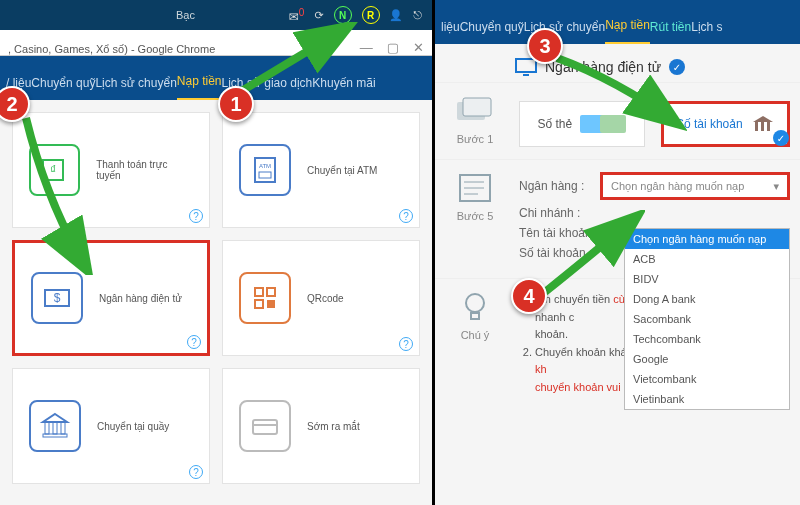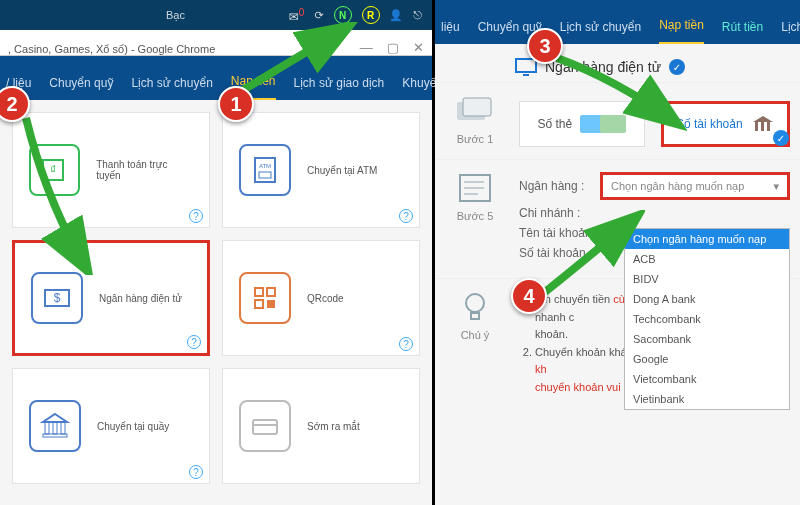--- a/index.html
+++ b/index.html
@@ -3,31 +3,31 @@
 <meta charset="utf-8">
 <style>
   * { box-sizing: border-box; margin: 0; padding: 0; }
   body { font-family: Arial, sans-serif; background: #fff; width: 800px; height: 505px; overflow: hidden; position: relative; }
   .split { display: flex; width: 800px; height: 505px; }
   .left-pane { width: 435px; border-right: 3px solid #000; position: relative; background: #f5f5f5; }
   .right-pane { width: 365px; position: relative; background: #f5f5f5; }
 
   
   .topbar { height: 30px; background: #0a3d62; color: #ddd; display: flex; align-items: center; justify-content: flex-end; padding: 0 10px; gap: 10px; font-size: 11px; position: relative; }
-  .topbar .lvl { position: absolute; left: 166px; color: #cfd8dc; }
+  .topbar .lvl { position: absolute; left: 176px; color: #cfd8dc; }
   .topbar .mail { font-size: 12px; }
   .circle-icon { width: 18px; height: 18px; border-radius: 50%; border: 1px solid; display: inline-flex; align-items: center; justify-content: center; font-size: 10px; font-weight: bold; }
   .circ-n { border-color: #5f5; color: #5f5; }
   .circ-r { border-color: #ff0; color: #ff0; }
 
   .browser-tab { height: 26px; background: #fff; border-bottom: 1px solid #ccc; display: flex; align-items: flex-end; justify-content: space-between; padding: 0 8px; font-size: 11px; color: #555; }
   .win-ctrl { display: flex; gap: 14px; color: #888; font-size: 13px; }
 
   
-  .nav { height: 44px; background: #0a4d8c; display: flex; align-items: flex-end; padding: 0 6px; gap: 18px; font-size: 12px; color: #cde; position: relative; }
+  .nav { height: 44px; background: #0a4d8c; display: flex; align-items: flex-end; padding: 0 6px; font-size: 12px; color: #cde; position: relative; }
   .nav-item { padding-bottom: 10px; cursor: pointer; white-space: nowrap; }
   .nav-item.active { color: #ffcc33; border-bottom: 2px solid #ffcc33; }
 
   
   .grid { padding: 12px; display: grid; grid-template-columns: 1fr 1fr; gap: 12px; }
   .card { background: #fff; border: 1px solid #e3e3e3; height: 116px; display: flex; align-items: center; padding: 0 16px; gap: 16px; position: relative; }
   .card.highlight { border: 3px solid #d93025; }
   .card .icon { width: 52px; height: 52px; border: 2px solid #3b5; border-radius: 8px; display: flex; align-items: center; justify-content: center; background: #fff; }
   .card .icon.blue { border-color: #4a7cc8; }
   .card .icon.orange { border-color: #e07a3f; }
@@ -265,22 +265,22 @@
             <span class="lbl">Số tài khoản :</span>
           </div>
       </div>
     </div>
 
     <div class="dropdown">
       <div class="opt">Chọn ngân hàng muốn nạp</div>
       <div class="opt">ACB</div>
       <div class="opt">BIDV</div>
       <div class="opt">Dong A bank</div>
+      <div class="opt">Sacombank</div>
       <div class="opt">Techcombank</div>
-      <div class="opt">Sacombank</div>
       <div class="opt">Google</div>
       <div class="opt">Vietcombank</div>
       <div class="opt">Vietinbank</div>
     </div>
 
     <div class="r-section notes">
       <div class="step-col">
         <div class="step-icon">
           <svg width="28" height="32">
               <circle cx="14" cy="12" r="9" fill="none" stroke="#90a4ae" stroke-width="2"></circle>

